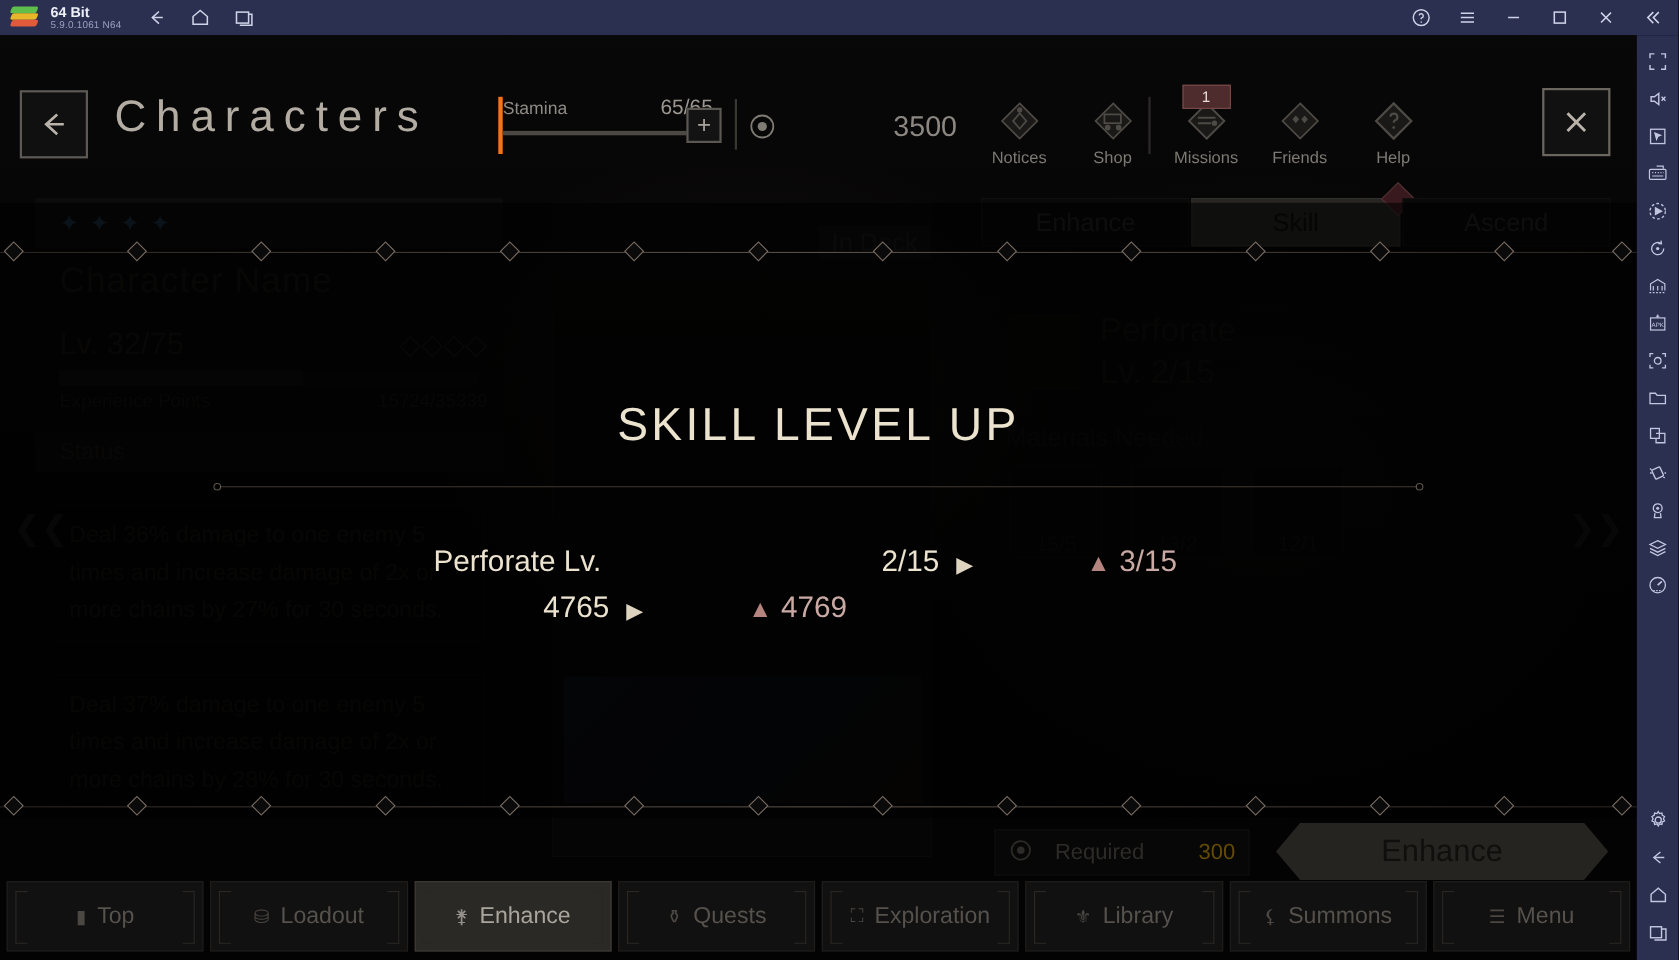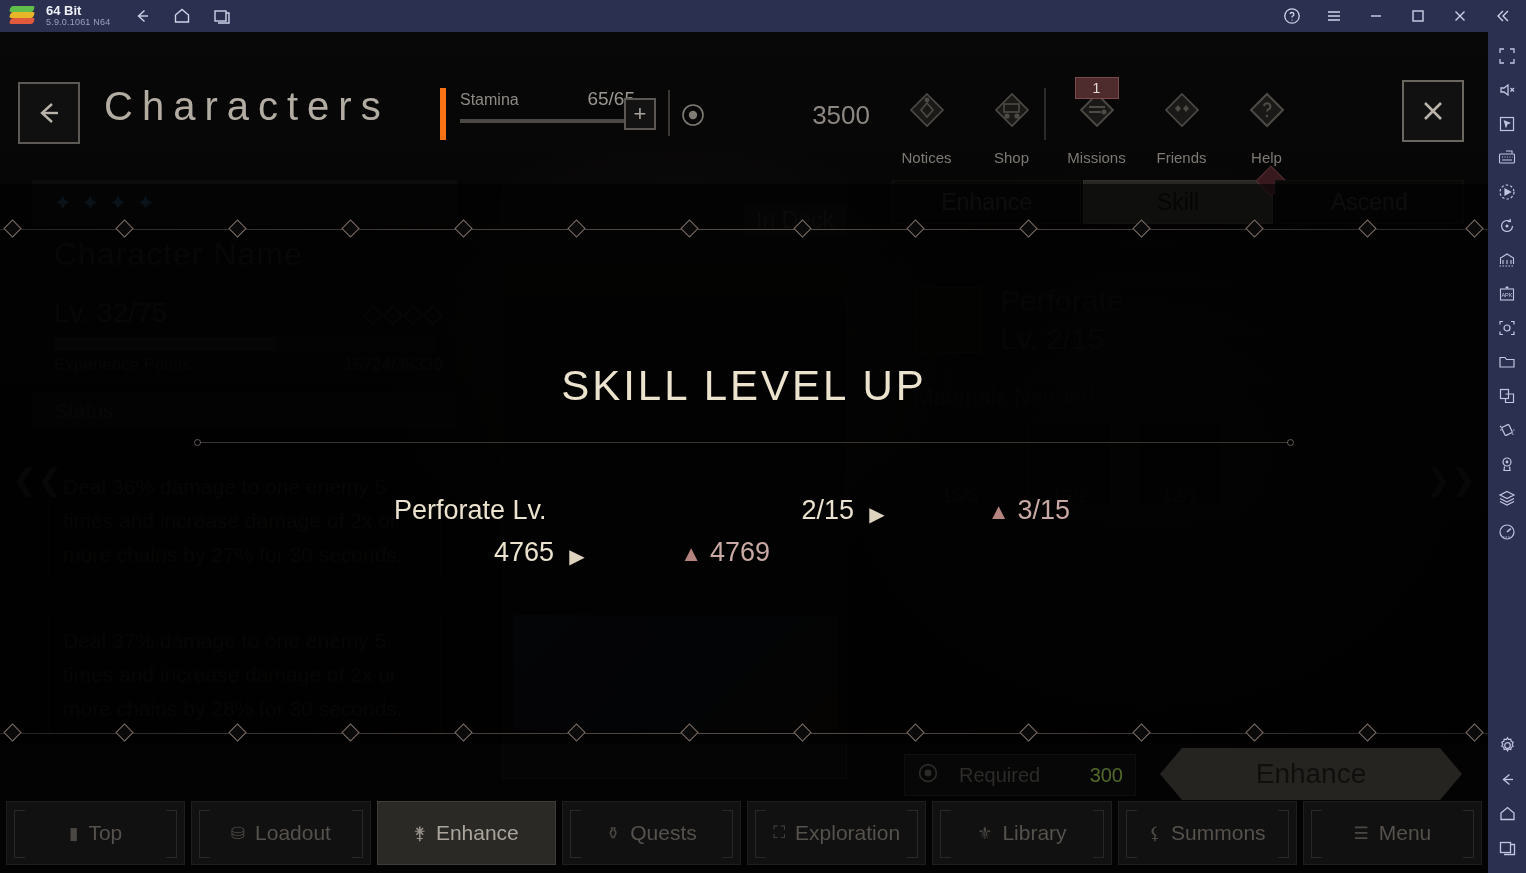--- a/index.html
+++ b/index.html
@@ -63,40 +63,40 @@
   .g-header { position: absolute; top: 0; left: 0; width: 1488px; height: 140px; z-index: 25; }
   .back-btn {
     position: absolute; left: 18px; top: 50px; width: 62px; height: 62px;
     border: 2px solid #5d5a55; background: #101010;
     display: flex; align-items: center; justify-content: center; cursor: pointer;
   }
   .page-title {
     position: absolute; left: 104px; top: 52px;
     font-size: 40px; letter-spacing: 9px; color: #b2aca2; font-weight: 300;
   }
-  .stamina-wrap { position: absolute; left: 440px; top: 56px; width: 195px; height: 52px;
-                  border-left: 6px solid #f97316; padding-left: 14px; }
+  .stamina-wrap { position: absolute; left: 453px; top: 56px; width: 195px; height: 52px;
+                  border-left: 4px solid #f97316; }
   .stam-row { display: flex; justify-content: space-between; align-items: baseline; }
   .stam-label { font-size: 16px; color: #8e8a84; }
   .stam-val { font-size: 19px; color: #9b968f; }
   .stam-bar { margin-top: 9px; height: 4px; background: #4c4944; width: 174px; }
   .stam-plus {
     position: absolute; left: 624px; top: 66px; width: 32px; height: 32px;
     border: 2px solid #5b5853; color: #a8a39c; font-size: 22px; line-height: 27px;
     text-align: center; background: #131313; cursor: pointer;
   }
   .cur-div { position: absolute; left: 668px; top: 58px; width: 2px; height: 46px; background: #3a3733; }
   .cur-icon { position: absolute; left: 680px; top: 70px; width: 26px; height: 26px; }
   .cur-amt { position: absolute; left: 770px; top: 68px; width: 100px; text-align: right;
              font-size: 26px; color: #8c8781; }
 
   .navs { position: absolute; left: 884px; top: 55px; display: flex; gap: 0; }
   .nav-item { width: 85px; text-align: center; cursor: pointer; position: relative; }
   .nav-ico { height: 46px; display: flex; align-items: center; justify-content: center; }
-  .nav-lbl { font-size: 15px; color: #7d7973; margin-top: 16px; }
+  .nav-lbl { font-size: 15px; color: #7d7973; margin-top: 2px; }
   .nav-badge {
     position: absolute; left: 50%; top: -10px; transform: translateX(-50%);
     min-width: 44px; height: 22px; line-height: 20px; border: 1px solid #7b4b4b;
     background: #4e2b2c; color: #e6dcd6; font-size: 14px; text-align: center;
   }
   .nav-sep { position: absolute; left: 1044px; top: 56px; width: 2px; height: 52px; background: #2c2a28; }
   .close-btn {
     position: absolute; right: 24px; top: 48px; width: 62px; height: 62px;
     border: 2px solid #6b6760; background: #121112; display:flex;
     align-items:center; justify-content:center; cursor:pointer;
@@ -166,21 +166,21 @@
   .mats { display: flex; gap: 26px; margin: 12px 0 0 26px; }
   .mat { width: 84px; }
   .mat-slot { width: 84px; height: 84px; border: 1px solid #1a1817; background: #0f0e0e; }
   .mat-cnt { text-align: center; font-size: 19px; color: #201e1d; margin-top: -22px; }
   .req-box {
     position: absolute; left: 12px; top: 574px; width: 232px; height: 42px;
     border: 1px solid #262422; background: #121111;
     display: flex; align-items: center; padding: 0 12px; gap: 20px;
   }
   .req-lbl { font-size: 20px; color: #6a665f; }
-  .req-val { margin-left: auto; font-size: 20px; color: #bef264; text-align: center; }
+  .req-val { margin-left: auto; font-size: 20px; color: #eab308; text-align: center; }
   .enh-btn {
     position: absolute; left: 268px; top: 568px; width: 302px; height: 52px;
     background: #5a5750; color: #262422; font-size: 28px;
     display: flex; align-items: center; justify-content: center; cursor: pointer;
     clip-path: polygon(0 50%, 22px 0, calc(100% - 22px) 0, 100% 50%, calc(100% - 22px) 100%, 22px 100%);
   }
 
   
   .car-arrow { position: absolute; top: 430px; font-size: 30px; color: #2c2a28; z-index: 10; }
   .car-arrow.l { left: 12px; }

